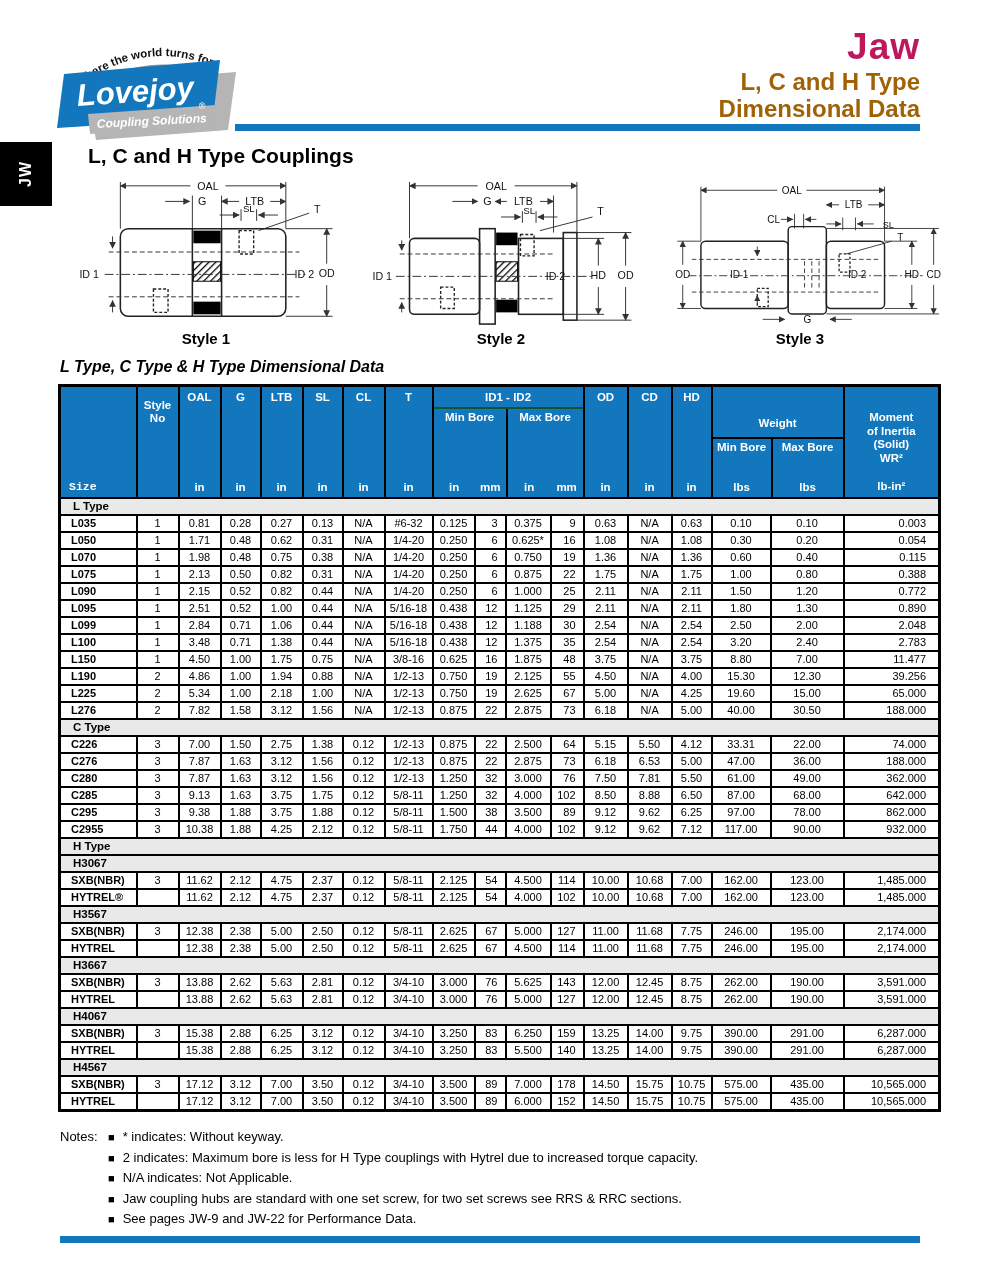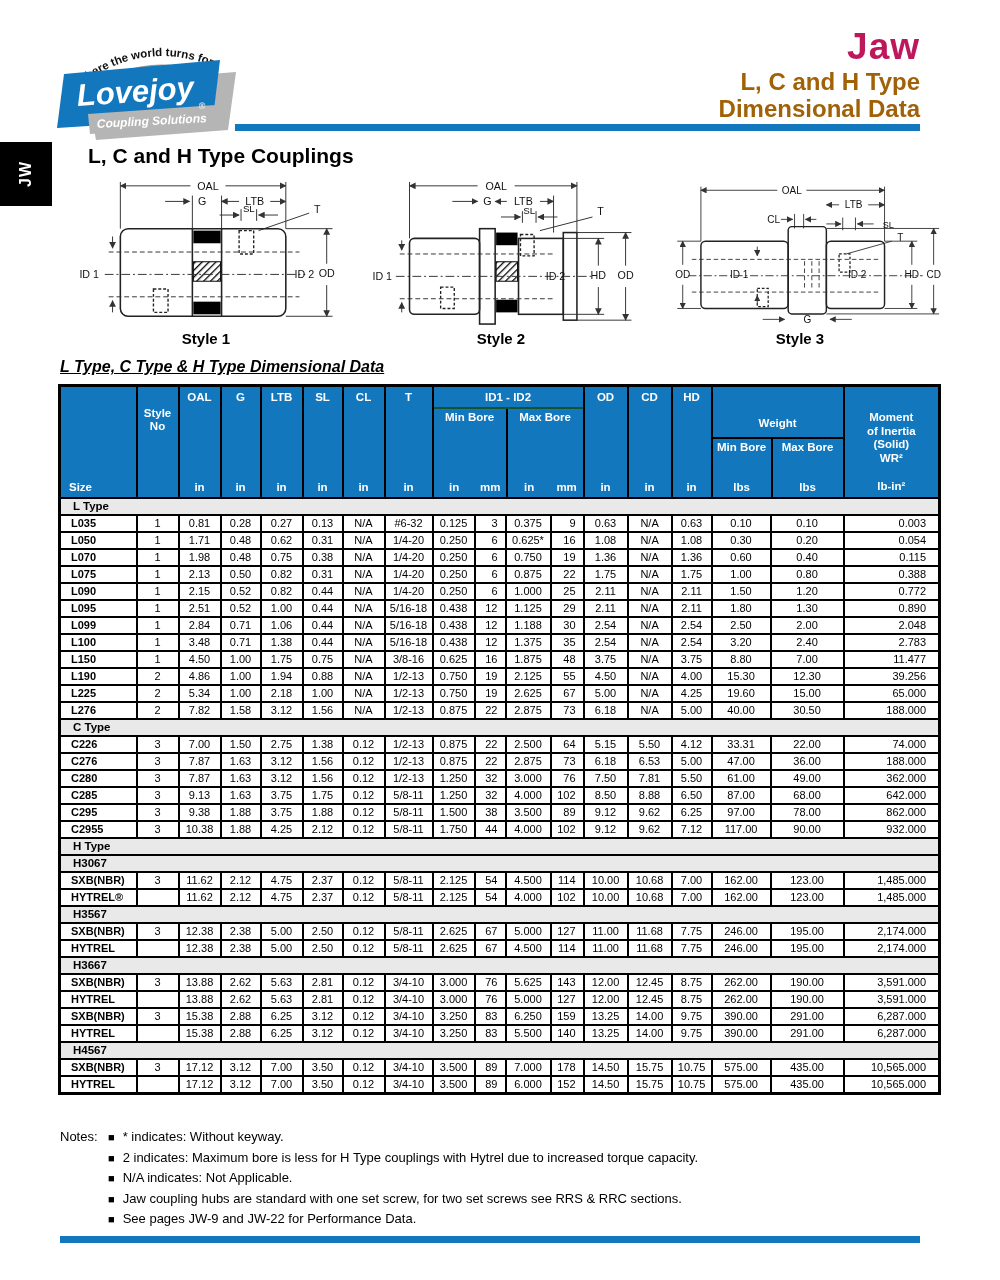--- a/index.html
+++ b/index.html
@@ -26,28 +26,28 @@
   .diagram .caption{font-size:15px;font-weight:bold;margin-top:0px;}
   .dimtxt{font-size:11px;fill:#111;}
   .dimtxt.small{font-size:10px;}
   .ln{stroke:#333;stroke-width:1;fill:none;}
   .body-ln{stroke:#222;stroke-width:1.6;fill:none;}
   .dash{stroke:#333;stroke-width:1;fill:none;stroke-dasharray:5 3;}
   .dashdot{stroke:#333;stroke-width:1;fill:none;stroke-dasharray:9 3 2 3;}
   .screw{stroke:#222;stroke-width:1.4;fill:none;stroke-dasharray:3 2;}
 
   
-  .table-title{position:absolute;left:60px;top:358px;font-size:16px;font-weight:bold;font-style:italic;text-decoration:underline;}
+  .table-title{position:absolute;left:60px;top:358px;font-size:16px;font-weight:bold;font-style:italic;}
   table.dim{position:absolute;left:58px;top:384px;width:880px;border-collapse:collapse;
             table-layout:fixed;border:3px solid #000;}
   table.dim th,table.dim td{border:2px solid #000;padding:0;}
   thead th{background:#1377BD;color:#fff;font-size:11.5px;font-weight:bold;height:110px;vertical-align:top;}
   .vfill{display:flex;flex-direction:column;height:110px;box-sizing:border-box;}
-  .th-size .vfill{justify-content:flex-end;align-items:flex-start;padding:14px 0 4px 8px;}
-  .th-style .vfill{justify-content:flex-start;align-items:center;padding-top:20px;line-height:13px;}
+  .th-size .vfill{justify-content:flex-end;align-items:flex-start;padding:14px 0 4px 8px;font-family:Liberation Mono, monospace;}
+  .th-style .vfill{justify-content:flex-start;align-items:center;padding-top:12px;line-height:13px;}
   .th-std .vfill{justify-content:space-between;align-items:center;padding:4px 0 4px 0;}
   .th-id .vfill{padding:0;}
   .id-top{height:20px;border-bottom:2px solid #14532d;display:flex;align-items:center;justify-content:center;}
   .id-bottom{flex:1;display:grid;grid-template-columns:48.4% 51.6%;}
   .id-half{display:flex;flex-direction:column;justify-content:space-between;padding:2px 0 4px 0;align-items:center;}
   .id-half.h2{border-left:2px solid #000;}
   .id-units{width:100%;display:grid;grid-template-columns:57.5% 42.5%;}
   .id-units span{text-align:center;}
   .w-top{height:42px;display:flex;align-items:flex-end;justify-content:center;padding-bottom:8px;border-bottom:2px solid #000;}
   .w-bottom{flex:1;display:grid;grid-template-columns:44.7% 55.3%;}
@@ -917,20 +917,23 @@
           <td class="mm">76</td>
           <td>5.000</td>
           <td class="mm">127</td>
           <td>12.00</td>
           <td>12.45</td>
           <td>8.75</td>
           <td>262.00</td>
           <td>190.00</td>
           <td class="c17">3,591.000</td>
         </tr>
+        <tr class="section-row">
+          <td colspan="18">H4067</td>
+        </tr>
         <tr>
           <td class="c0">SXB(NBR)</td>
           <td>3</td>
           <td>15.38</td>
           <td>2.88</td>
           <td>6.25</td>
           <td>3.12</td>
           <td>0.12</td>
           <td>3/4-10</td>
           <td>3.250</td>

